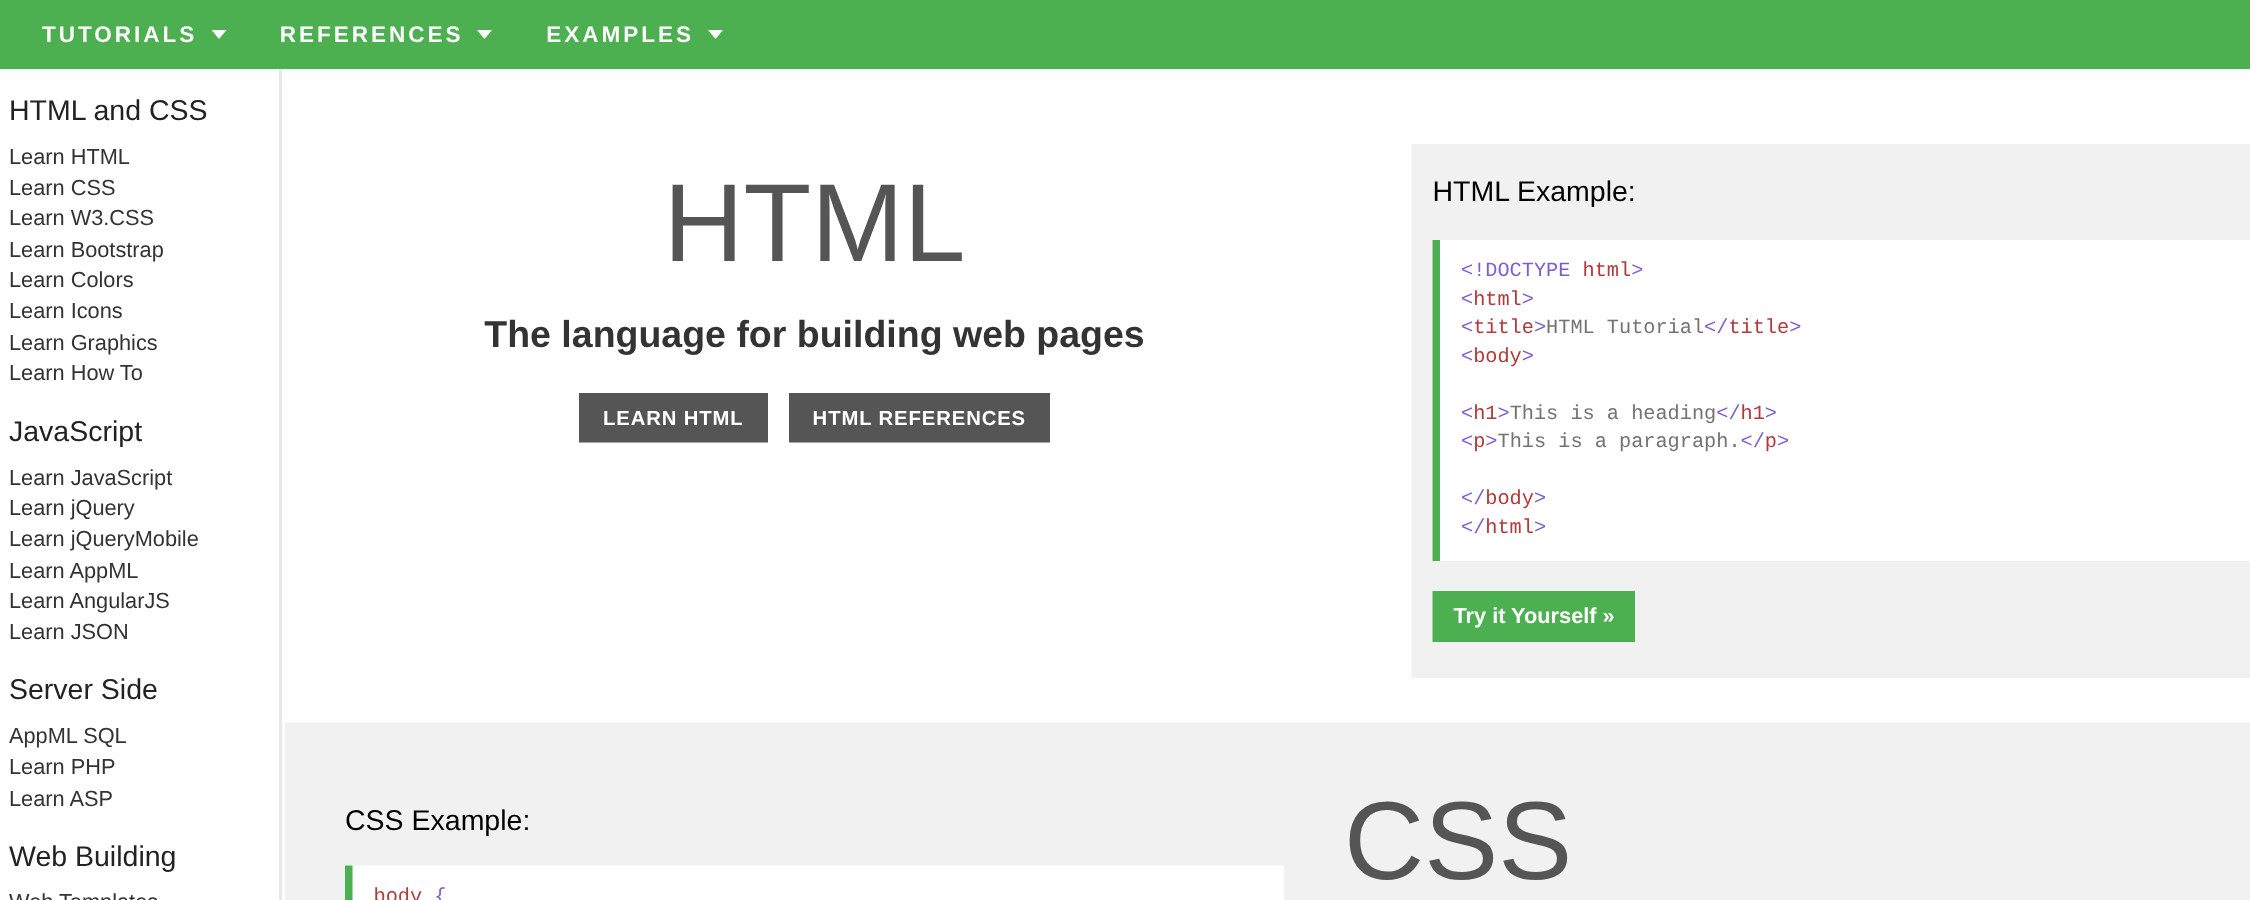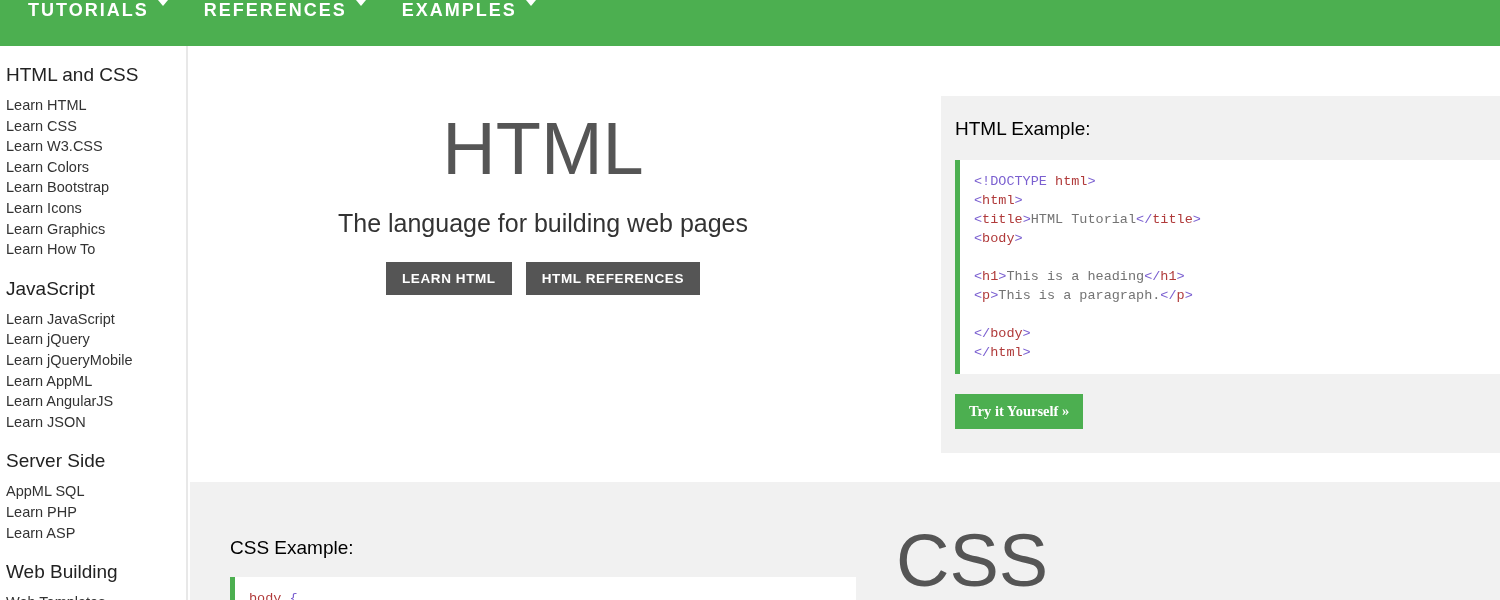--- a/index.html
+++ b/index.html
@@ -22,23 +22,23 @@
     width: 1500px;
     height: 46px;
     background: #4CAF50;
     display: flex;
     align-items: center;
     box-sizing: border-box;
     padding-left: 10px;
   }
   .topnav-item {
     display: flex;
-    align-items: flex-start;
+    align-items: center;
     color: #ffffff;
-    font-size: 18px;
+    font-size: 15px;
     font-weight: bold;
     letter-spacing: 2.0px;
     padding: 0 18px;
     height: 46px;
     cursor: pointer;
     white-space: nowrap;
   }
   .caret {
     display: inline-block;
     margin-left: 9px;
@@ -108,21 +108,21 @@
     color: #555555;
     font-weight: normal;
     margin: 0;
     line-height: 82px;
     letter-spacing: 0px;
   }
   .hero-sub {
     font-size: 25px;
     color: #333333;
     margin: 18px 0 0 0;
-    font-weight: normal;
+    font-weight: bold;
     line-height: 30px;
   }
   .hero-btns {
     margin-top: 24px;
     display: flex;
     justify-content: center;
     gap: 14px;
   }
   .btn-dark {
     background: #555555;
@@ -171,21 +171,21 @@
   .btn-try {
     display: inline-block;
     margin-top: 20px;
     background: #4CAF50;
     color: #ffffff;
     font-size: 14.5px;
     font-weight: bold;
     padding: 9px 14px;
     border: none;
     cursor: pointer;
-    font-family: Liberation Serif, serif;
+    font-family: Liberation Sans, sans-serif;
   }
 
   
   .css-band {
     position: relative;
     width: 1310px;
     height: 128px;
     background: #f1f1f1;
     box-sizing: border-box;
   }
@@ -232,22 +232,22 @@
     <span class="caret"></span>
   </div>
 </div>
 
 <nav class="sidebar">
 
   <div class="side-heading first">HTML and CSS</div>
   <a class="side-link">Learn HTML</a>
   <a class="side-link">Learn CSS</a>
   <a class="side-link">Learn W3.CSS</a>
+  <a class="side-link">Learn Bootstrap</a>
   <a class="side-link">Learn Colors</a>
-  <a class="side-link">Learn Bootstrap</a>
   <a class="side-link">Learn Icons</a>
   <a class="side-link">Learn Graphics</a>
   <a class="side-link">Learn How To</a>
 
   <div class="side-heading">JavaScript</div>
   <a class="side-link">Learn JavaScript</a>
   <a class="side-link">Learn jQuery</a>
   <a class="side-link">Learn jQueryMobile</a>
   <a class="side-link">Learn AppML</a>
   <a class="side-link">Learn AngularJS</a>

